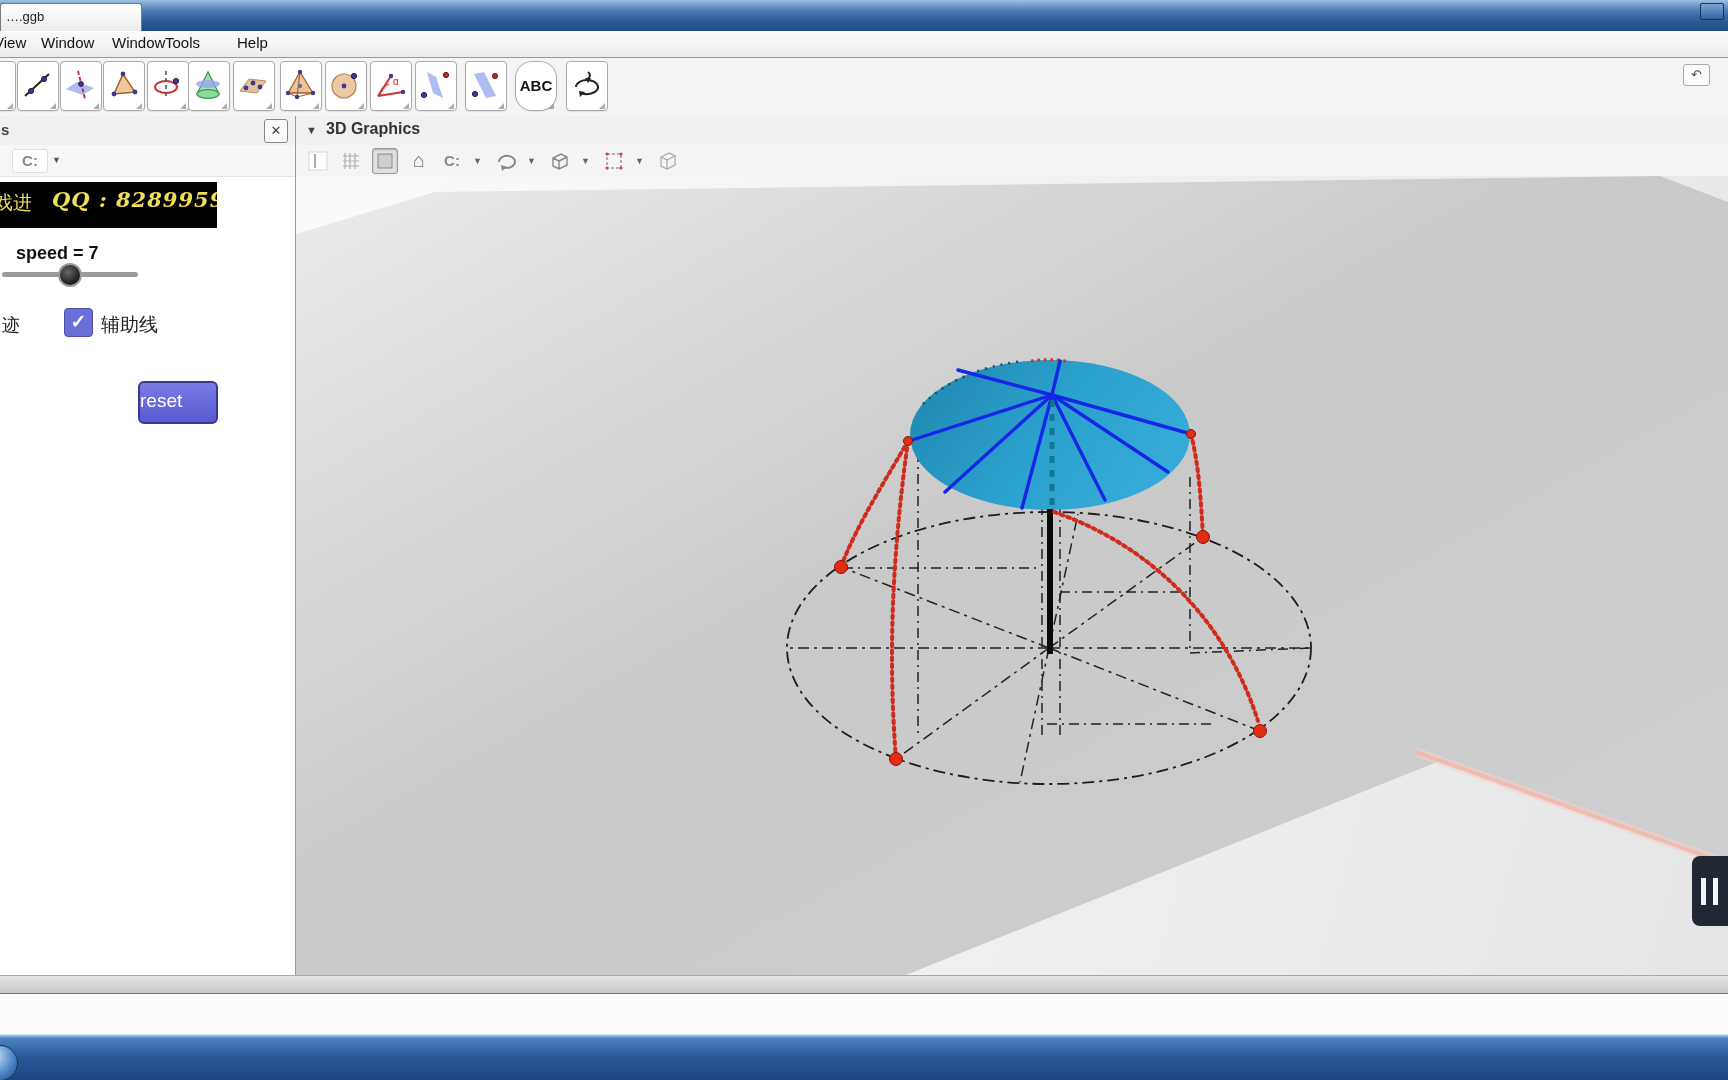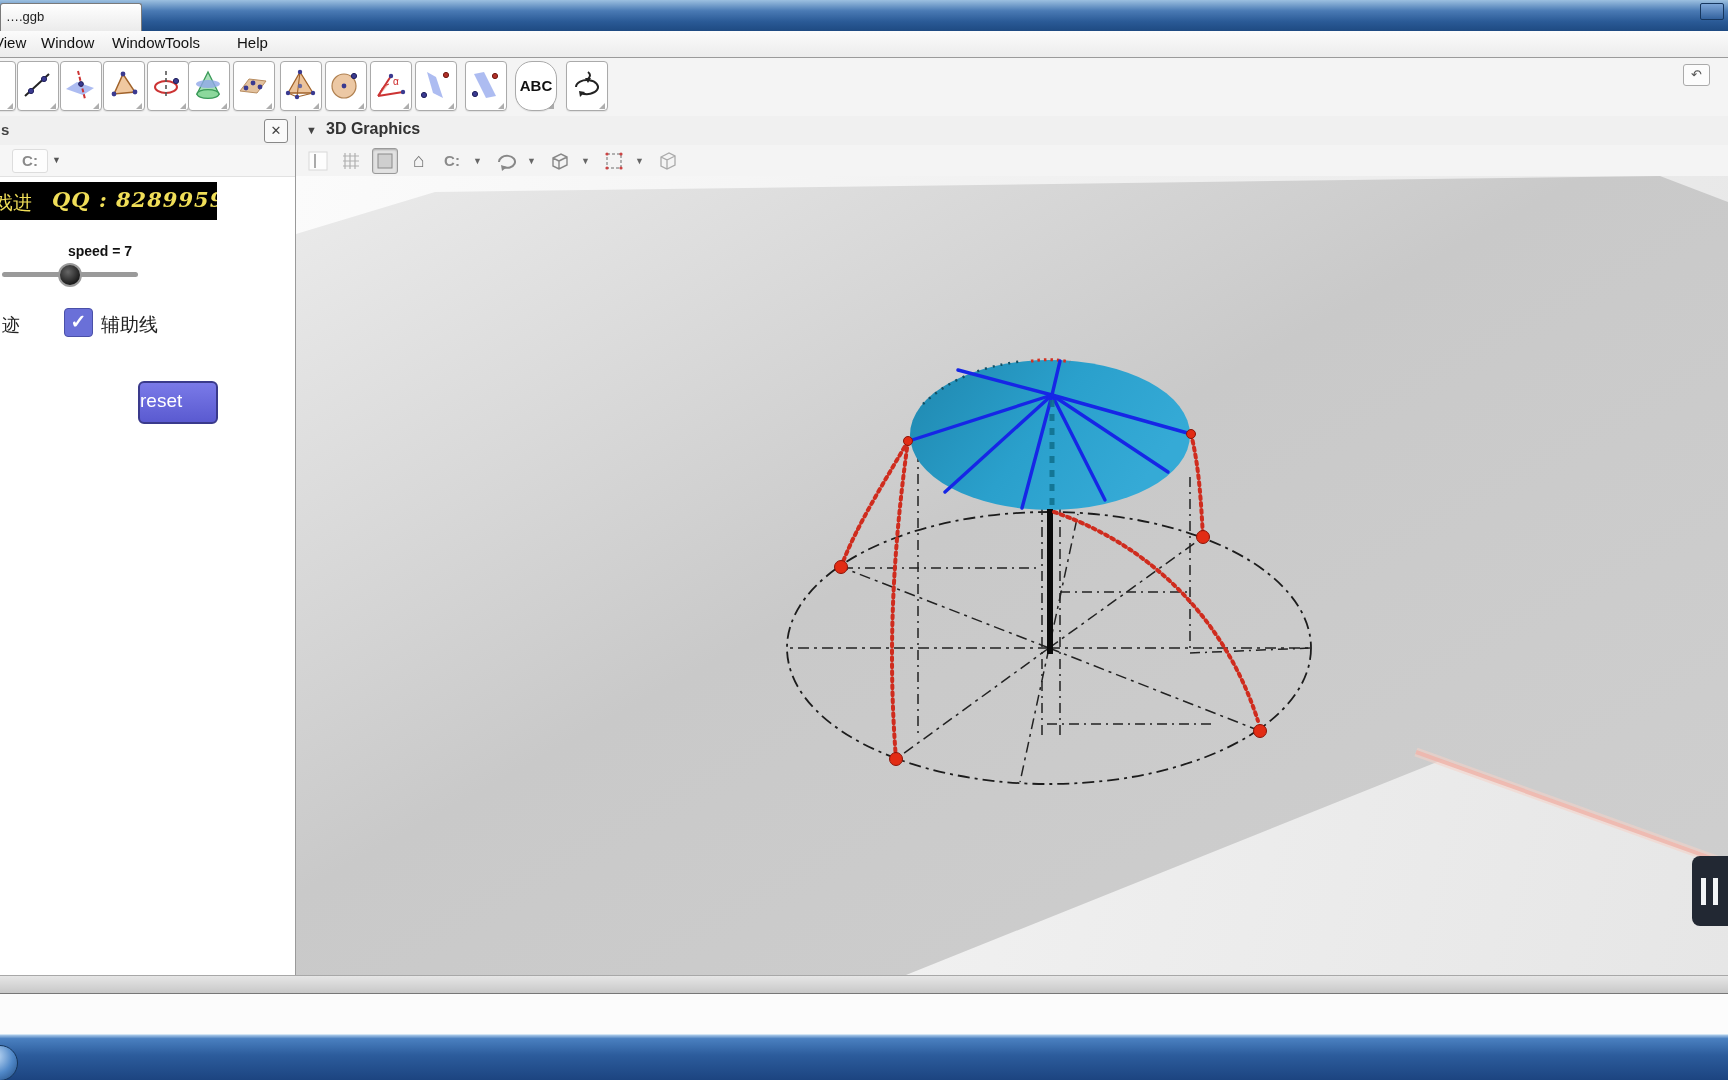--- a/index.html
+++ b/index.html
@@ -35,26 +35,26 @@
   
   .leftpanel{left:0;top:116px;width:295px;height:859px;background:#fff;border-right:1px solid #9a9a9a;}
   .lp-header{left:0;top:116px;width:295px;height:29px;background:#f0f0f0;border-bottom:1px solid #d6d6d6;}
   .lp-title{position:absolute;left:1px;top:5px;font-size:15px;font-weight:bold;color:#444;}
   .lp-close{position:absolute;left:264px;top:3px;width:22px;height:22px;border:1px solid #888;
     border-radius:3px;background:#fafafa;color:#444;font-size:13px;text-align:center;line-height:21px;}
   .lp-stylebar{left:0;top:145px;width:295px;height:31px;background:#f6f6f6;border-bottom:1px solid #e2e2e2;}
   .magnet{position:absolute;left:12px;top:4px;width:34px;height:22px;background:#fdfdfd;border:1px solid #ddd;
     border-radius:3px;font-weight:bold;color:#8a8a8a;font-size:15px;text-align:center;line-height:21px;}
   .mini-drop{position:absolute;font-size:9px;color:#555;}
-  .banner{left:0;top:182px;width:217px;height:38px;background:#000;overflow:hidden;white-space:nowrap;}
+  .banner{left:0;top:182px;width:217px;height:46px;background:#000;overflow:hidden;white-space:nowrap;}
   .banner .cn{position:absolute;left:-6px;top:8px;color:#f0de58;font-family:"DejaVu Serif",serif;
     font-size:19px;}
   .banner .qq{position:absolute;left:52px;top:5px;color:#f0de58;font-family:"DejaVu Serif",serif;
     font-style:italic;font-weight:bold;font-size:21px;letter-spacing:1px;}
-  .speedlabel{left:30px;top:243px;width:140px;text-align:center;font-size:14px;font-weight:bold;color:#111;}
+  .speedlabel{left:16px;top:243px;width:140px;font-size:18px;font-weight:bold;color:#111;}
   .slidertrack{left:2px;top:272px;width:136px;height:5px;background:#9a9a9a;border-radius:3px;}
   .sliderthumb{left:58px;top:263px;width:20px;height:20px;border-radius:50%;
     background:radial-gradient(circle at 40% 35%,#666 0%,#1c1c1c 70%);border:2px solid #9a9a9a;}
   .tracelabel{left:2px;top:313px;font-size:18px;color:#222;}
   .checkbox{left:64px;top:308px;width:27px;height:27px;background:#6a70d8;border:1px solid #4a50a8;
     border-radius:4px;color:#fff;font-size:19px;font-weight:bold;text-align:center;line-height:26px;}
   .auxlabel{left:101px;top:312px;font-size:19px;color:#222;}
   .resetbtn{left:138px;top:381px;width:76px;height:39px;border-radius:6px;
     background:linear-gradient(#7a7ae8,#5a5ad0);border:2px solid #3a3a8c;
     color:#fff;font-size:19px;text-align:left;line-height:35px;}

